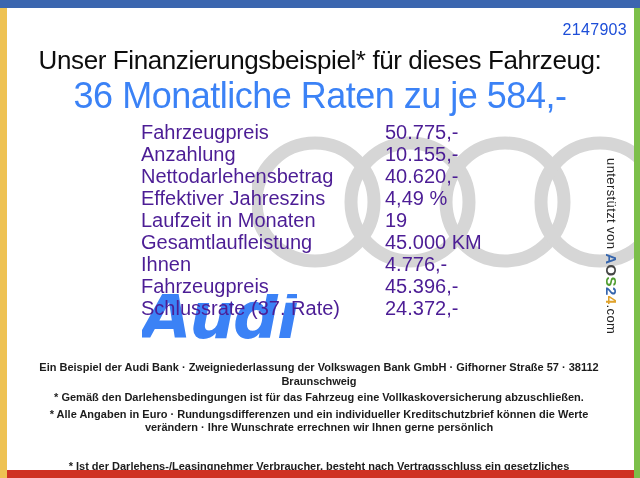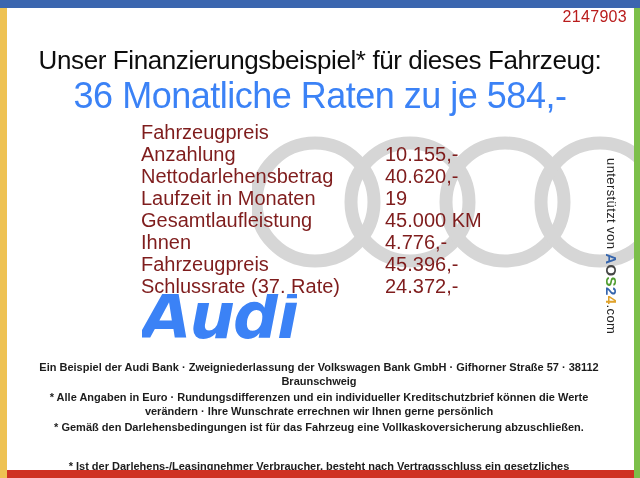--- a/index.html
+++ b/index.html
@@ -8,22 +8,22 @@
     font-family:"Liberation Sans",sans-serif;color:#111;
   }
   
   .frame{position:absolute;z-index:6;}
   .frame-top{top:0;left:0;width:640px;height:8px;background:#3b66af;}
   .frame-left{top:8px;left:0;width:7px;height:470px;background:#eec253;}
   .frame-right{top:8px;right:0;width:6px;height:470px;background:#7cbf4a;}
   .frame-bottom{bottom:0;left:7px;width:627px;height:8px;background:#cf3123;}
 
   .doc-number{
-    position:absolute;top:8px;right:13px;z-index:4;
-    font-size:16px;color:#b91c1c;letter-spacing:0.3px;
+    position:absolute;top:21px;right:13px;z-index:4;
+    font-size:16px;color:#1d4ed8;letter-spacing:0.3px;
   }
 
   .header{position:absolute;top:44px;left:0;width:640px;text-align:center;z-index:3;}
   .title{font-size:26px;line-height:32px;letter-spacing:-0.4px;color:#0d0d0d;white-space:nowrap;}
   .subtitle{font-size:36px;line-height:40px;letter-spacing:-0.5px;color:#3b82f6;white-space:nowrap;}
 
   
   .rings{position:absolute;left:252px;top:136px;z-index:0;color:#d6d6d6;}
 
   
@@ -31,21 +31,21 @@
     position:absolute;left:142px;top:294px;height:47px;overflow:hidden;z-index:1;
     color:#f2a7a7;
   }
   .audi-mark span{
     display:block;font-family:"DejaVu Sans",sans-serif;font-weight:bold;font-style:italic;
     font-size:64px;line-height:64px;letter-spacing:-2px;margin-top:-10px;
   }
 
   
   .ftable{position:absolute;left:141px;top:121px;z-index:2;}
-  .trow{display:flex;font-size:20px;line-height:22px;color:#7f1d1d;}
+  .trow{display:flex;font-size:20px;line-height:22px;color:#4c1d95;}
   .tlabel{width:244px;}
   .tvalue{white-space:nowrap;}
 
   
   .support{
     position:absolute;top:158px;left:603px;z-index:3;
     writing-mode:vertical-rl;text-orientation:mixed;
     font-size:13px;letter-spacing:0.4px;color:#242424;white-space:nowrap;
   }
   .support .brand-letter{font-weight:bold;font-size:15px;}
@@ -85,28 +85,33 @@
     </svg>
   </div>
 
   <div class="audi-mark" style="color: #3b82f6;">
     <span>Audi</span>
   </div>
 
   <div class="ftable">
     <div class="trow">
       <span class="tlabel">Fahrzeugpreis</span>
+      <span class="tvalue">50.775,-</span>
     </div>
     <div class="trow">
       <span class="tlabel">Anzahlung</span>
       <span class="tvalue">10.155,-</span>
     </div>
     <div class="trow">
       <span class="tlabel">Nettodarlehensbetrag</span>
       <span class="tvalue">40.620,-</span>
+    </div>
+    <div class="trow">
+      <span class="tlabel">Effektiver Jahreszins</span>
+      <span class="tvalue">4,49 %</span>
     </div>
     <div class="trow">
       <span class="tlabel">Laufzeit in Monaten</span>
       <span class="tvalue">19</span>
     </div>
     <div class="trow">
       <span class="tlabel">Gesamtlaufleistung</span>
       <span class="tvalue">45.000 KM</span>
     </div>
     <div class="trow">
@@ -122,18 +127,18 @@
       <span class="tvalue">24.372,-</span>
     </div>
   </div>
 
   <div class="support">
     <span>unterstützt von </span><span class="brand-letter" style="color: rgb(53, 101, 173);">A</span><span class="brand-letter" style="color: rgb(69, 69, 69);">O</span><span class="brand-letter" style="color: rgb(78, 156, 46);">S</span><span class="brand-letter" style="color: rgb(53, 101, 173);">2</span><span class="brand-letter" style="color: rgb(223, 162, 43);">4</span><span>.com</span>
   </div>
 
   <div class="footnotes">
     <p>Ein Beispiel der Audi Bank · Zweigniederlassung der Volkswagen Bank GmbH · Gifhorner Straße 57 · 38112 Braunschweig</p>
+    <p>* Gemäß den Darlehensbedingungen ist für das Fahrzeug eine Vollkaskoversicherung abzuschließen.</p>
     <p>* Alle Angaben in Euro · Rundungsdifferenzen und ein individueller Kreditschutzbrief können die Werte verändern · Ihre Wunschrate errechnen wir Ihnen gerne persönlich</p>
-    <p>* Gemäß den Darlehensbedingungen ist für das Fahrzeug eine Vollkaskoversicherung abzuschließen.</p>
     <p class="last">* Ist der Darlehens-/Leasingnehmer Verbraucher, besteht nach Vertragsschluss ein gesetzliches Widerrufsrecht nach § 495 BGB.</p>
   </div>
 
 </div>
 
 </body></html>

